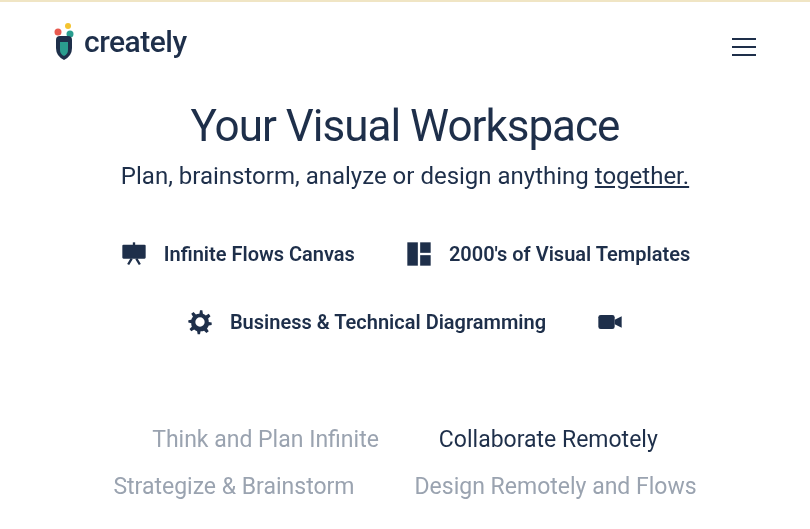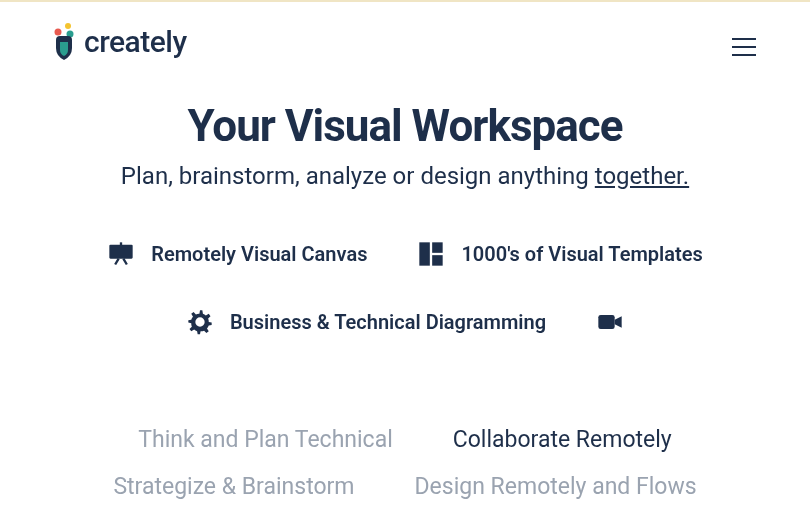--- a/index.html
+++ b/index.html
@@ -49,21 +49,21 @@
       width: 24px;
       height: 2px;
       background: #1e2f4a;
     }
     .hero {
       text-align: center;
       margin-top: 30px;
     }
     .hero-title {
       font-size: 44px;
-      font-weight: 700;
+      font-weight: 400;
       color: #1e2f4a;
       letter-spacing: -1px;
     }
     .hero-sub {
       font-size: 24px;
       color: #1e2f4a;
       margin-top: 10px;
       font-weight: 400;
     }
     .hero-sub .underline {
@@ -145,48 +145,48 @@
 
 <div class="features">
   <div class="feature">
     <span class="feature-icon">
       <svg viewBox="0 0 24 24" fill="currentColor">
           <rect x="2" y="4" width="20" height="12" rx="1"></rect>
           <path d="M10 16 L7 21 M14 16 L17 21" stroke="currentColor" stroke-width="2" fill="none"></path>
           <rect x="11" y="2" width="2" height="3"></rect>
         </svg>
     </span>
-    <span class="feature-label">Remotely Visual Canvas</span>
+    <span class="feature-label">Infinite Flows Canvas</span>
   </div>
   <div class="feature">
     <span class="feature-icon">
       <svg viewBox="0 0 24 24" fill="currentColor">
           <rect x="2" y="2" width="9" height="20"></rect>
           <rect x="13" y="2" width="9" height="9"></rect>
           <rect x="13" y="13" width="9" height="9"></rect>
         </svg>
     </span>
-    <span class="feature-label">1000's of Visual Templates</span>
+    <span class="feature-label">2000's of Visual Templates</span>
   </div>
   <div class="feature">
     <span class="feature-icon">
       <svg viewBox="0 0 24 24" fill="currentColor">
           <path d="M12 2 L14 2 L14.5 5 A7 7 0 0 1 17 6.5 L19.5 5 L21 7 L19 9 A7 7 0 0 1 19.5 12 L22 12.5 L22 14.5 L19.5 15 A7 7 0 0 1 18 17.5 L19.5 20 L17.5 21.5 L15.5 19.5 A7 7 0 0 1 12.5 20 L12 22.5 L10 22.5 L9.5 20 A7 7 0 0 1 7 18.5 L4.5 20 L3 18 L5 16 A7 7 0 0 1 4.5 13 L2 12.5 L2 10.5 L4.5 10 A7 7 0 0 1 6 7.5 L4.5 5 L6.5 3.5 L8.5 5.5 A7 7 0 0 1 11.5 5 Z M12 8 A4 4 0 1 0 12 16 A4 4 0 0 0 12 8"></path>
         </svg>
     </span>
     <span class="feature-label">Business &amp; Technical Diagramming</span>
   </div>
   <div class="feature">
     <span class="feature-icon">
       <svg viewBox="0 0 24 24" fill="currentColor">
           <rect x="2" y="6" width="14" height="12" rx="2"></rect>
           <path d="M16 10 L22 7 L22 17 L16 14 Z"></path>
         </svg>
     </span>
   </div>
 </div>
 
 <div class="tabs">
-  <div class="tab inactive">Think and Plan Technical</div>
+  <div class="tab inactive">Think and Plan Infinite</div>
   <div class="tab active">Collaborate Remotely</div>
   <div class="tab inactive">Strategize &amp; Brainstorm</div>
   <div class="tab inactive">Design Remotely and Flows</div>
 </div>
 
 </body></html>

